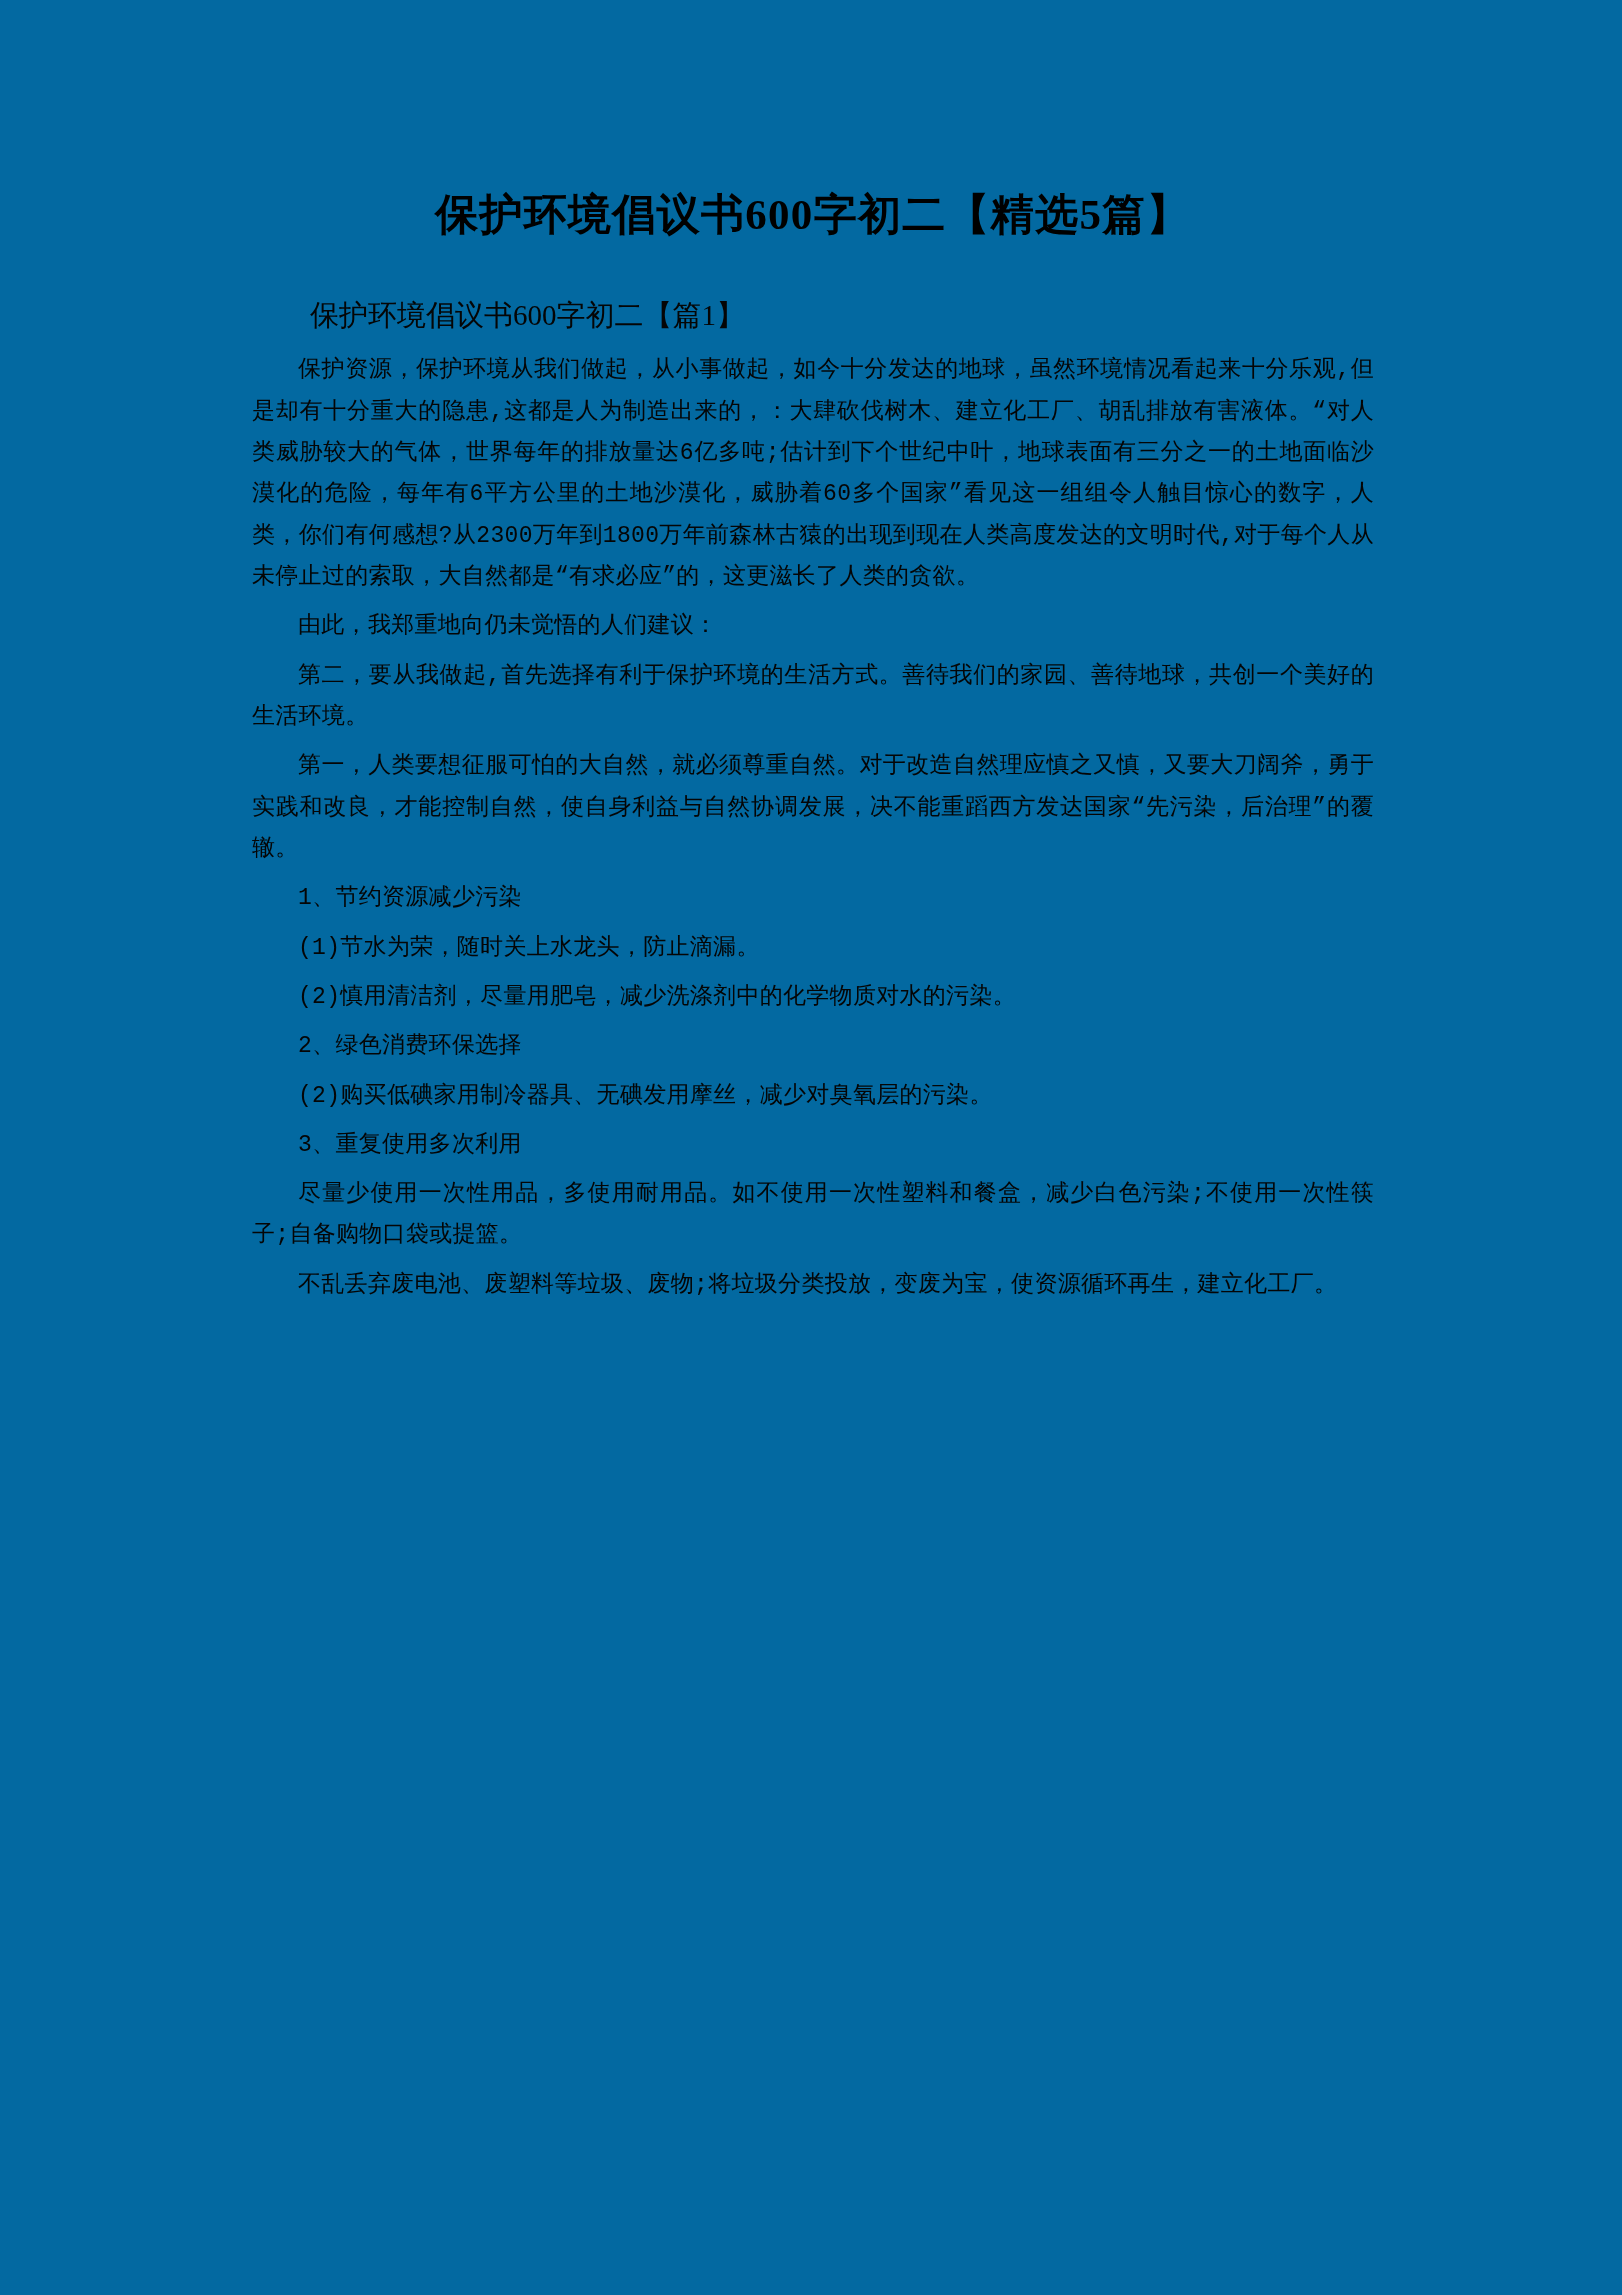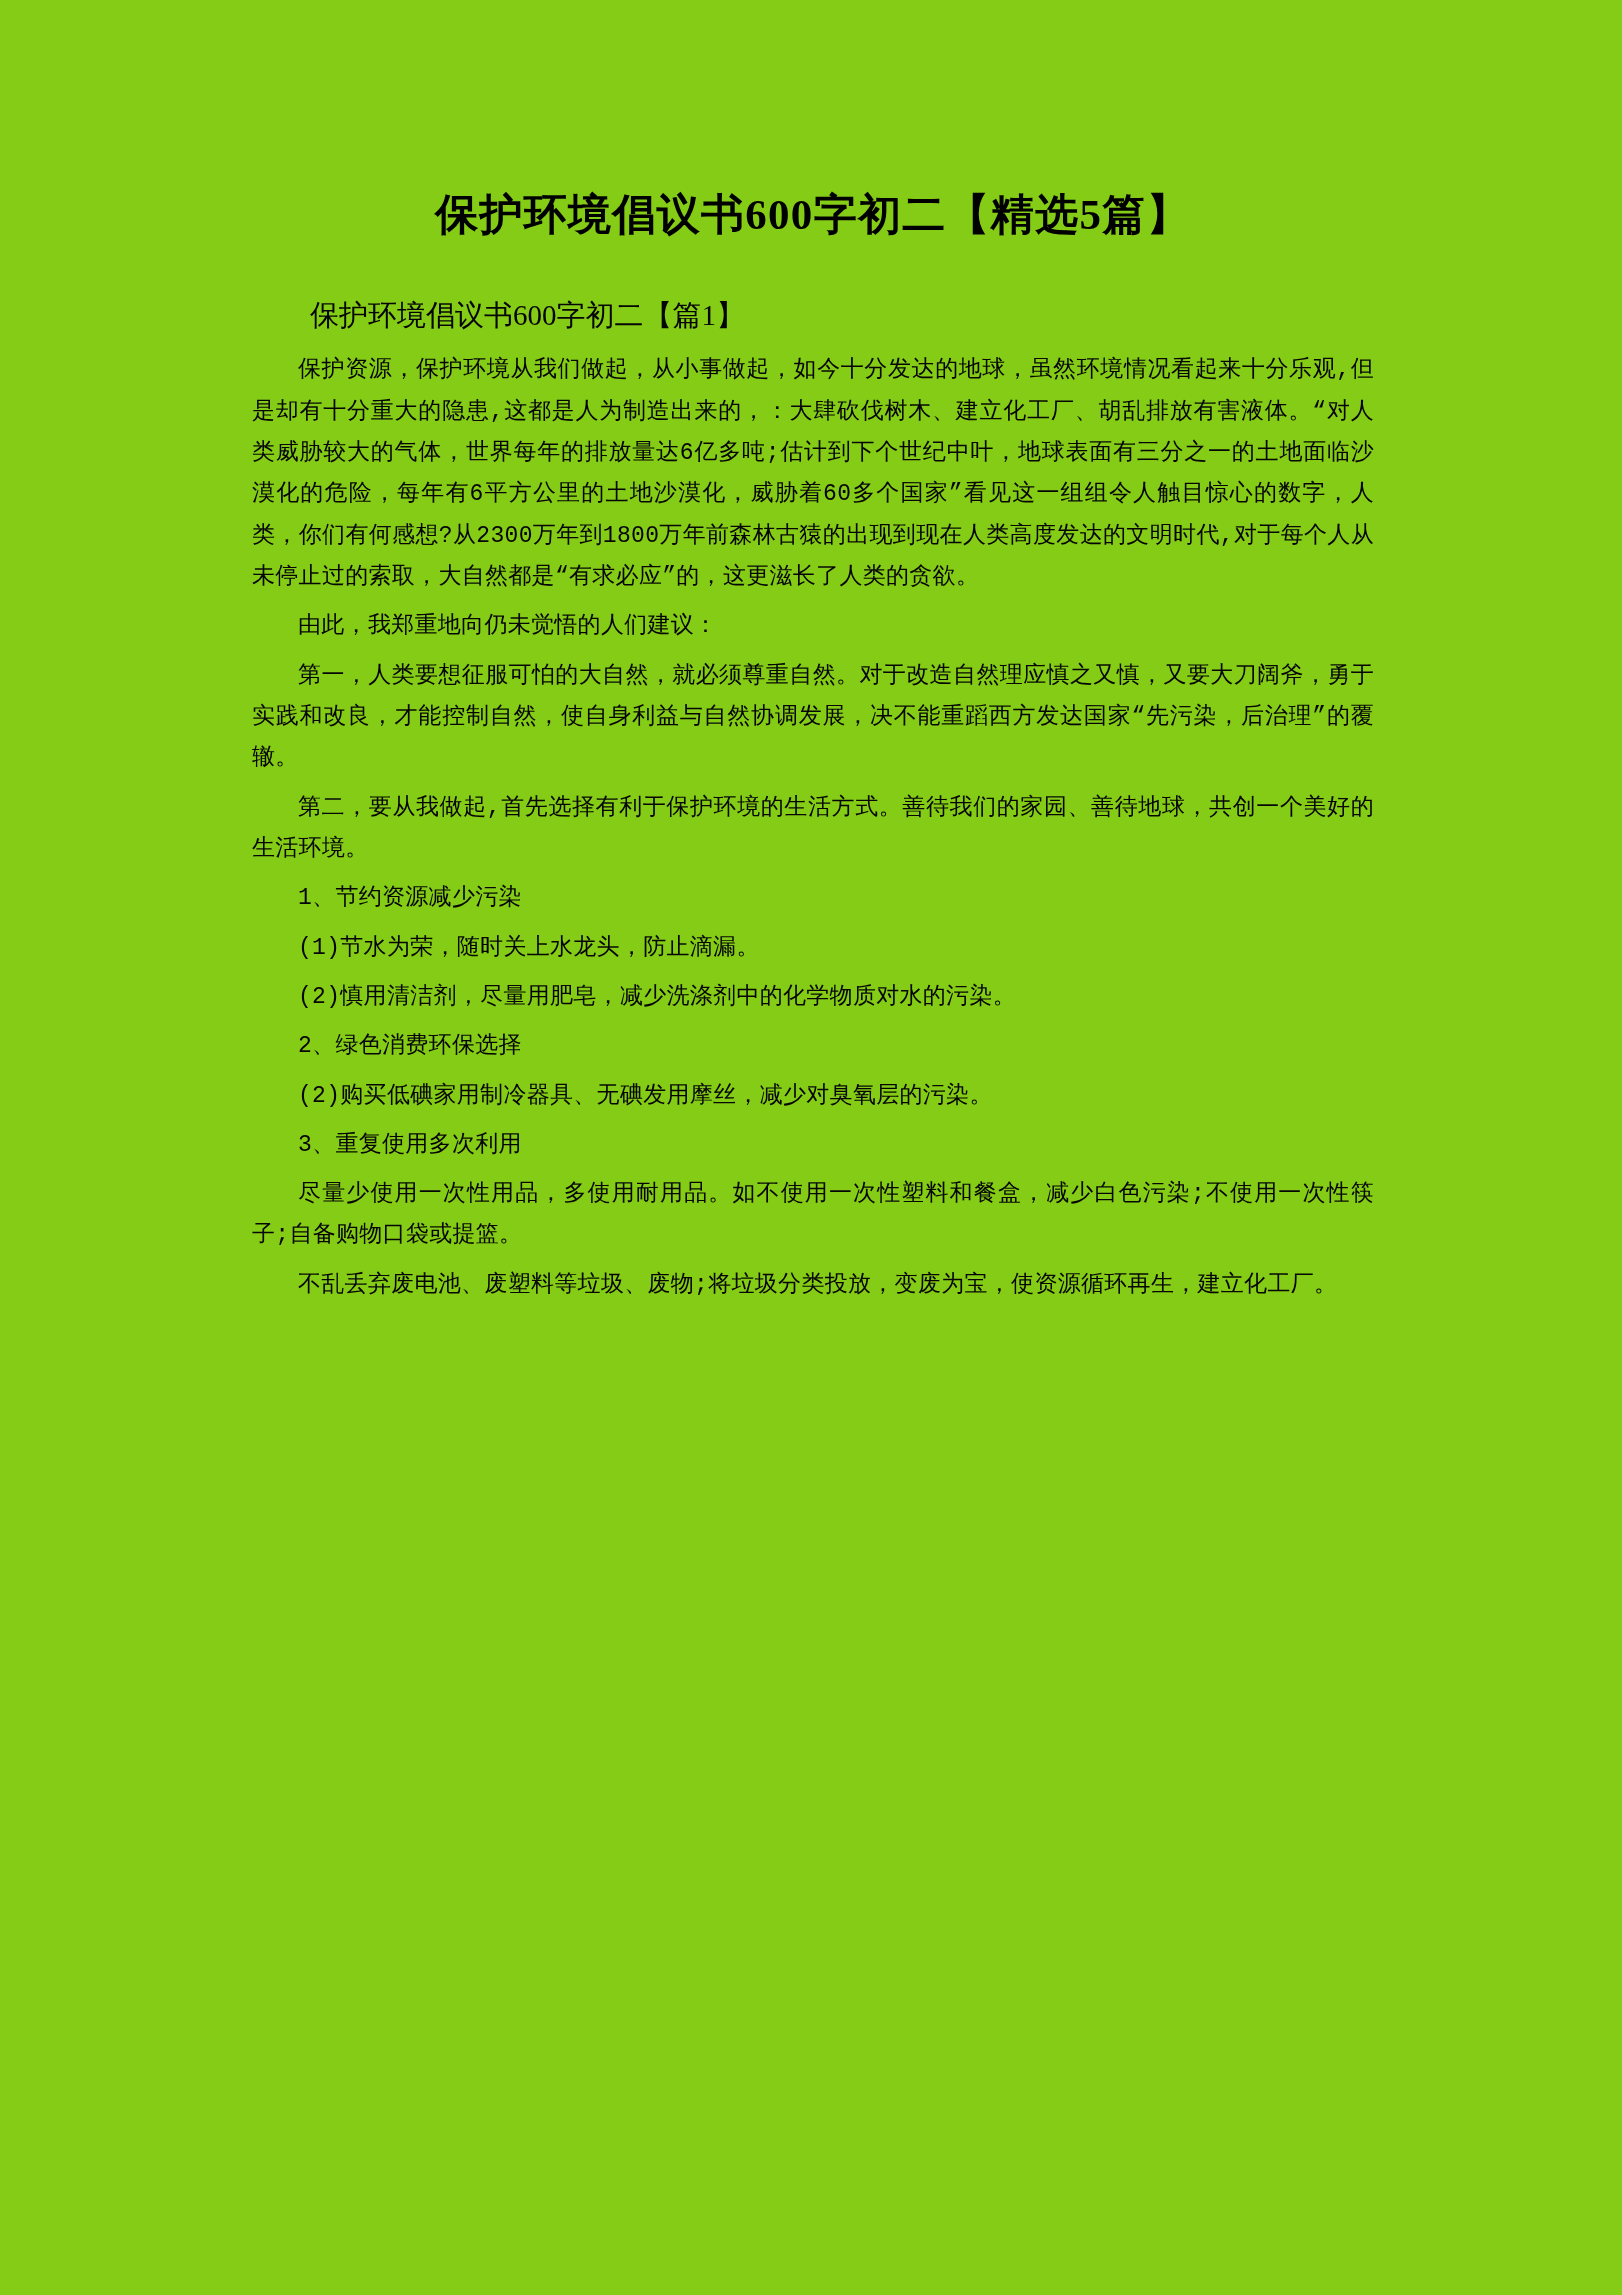--- a/index.html
+++ b/index.html
@@ -7,21 +7,21 @@
     padding: 0;
     background: #ffffff;
   }
   body {
     font-family: "Liberation Serif", "DejaVu Serif", serif;
   }
   .page {
     position: relative;
     width: 1623px;
     height: 2295px;
-    background: #84cc16;
+    background: #0369a1;
     box-sizing: border-box;
     overflow: hidden;
   }
   .page-inner {
     position: absolute;
     left: 252px;
     top: 0;
     width: 1122px;
   }
   .doc-title {
@@ -66,22 +66,22 @@
   <div class="page-inner">
 
     <h1 class="doc-title">保护环境倡议书600字初二【精选5篇】</h1>
 
     <div class="body-block">
 
       <p class="subtitle-line">保护环境倡议书600字初二【篇1】</p>
 
       <p class="para indent">保护资源，保护环境从我们做起，从小事做起，如今十分发达的地球，虽然环境情况看起来十分乐观,但是却有十分重大的隐患,这都是人为制造出来的，：大肆砍伐树木、建立化工厂、胡乱排放有害液体。“对人类威胁较大的气体，世界每年的排放量达6亿多吨;估计到下个世纪中叶，地球表面有三分之一的土地面临沙漠化的危险，每年有6平方公里的土地沙漠化，威胁着60多个国家”看见这一组组令人触目惊心的数字，人类，你们有何感想?从2300万年到1800万年前森林古猿的出现到现在人类高度发达的文明时代,对于每个人从未停止过的索取，大自然都是“有求必应”的，这更滋长了人类的贪欲。</p>
       <p class="para indent">由此，我郑重地向仍未觉悟的人们建议：</p>
+      <p class="para indent">第二，要从我做起,首先选择有利于保护环境的生活方式。善待我们的家园、善待地球，共创一个美好的生活环境。</p>
       <p class="para indent">第一，人类要想征服可怕的大自然，就必须尊重自然。对于改造自然理应慎之又慎，又要大刀阔斧，勇于实践和改良，才能控制自然，使自身利益与自然协调发展，决不能重蹈西方发达国家“先污染，后治理”的覆辙。</p>
-      <p class="para indent">第二，要从我做起,首先选择有利于保护环境的生活方式。善待我们的家园、善待地球，共创一个美好的生活环境。</p>
       <p class="para indent">1、节约资源减少污染</p>
       <p class="para indent">(1)节水为荣，随时关上水龙头，防止滴漏。</p>
       <p class="para indent">(2)慎用清洁剂，尽量用肥皂，减少洗涤剂中的化学物质对水的污染。</p>
       <p class="para indent">2、绿色消费环保选择</p>
       <p class="para indent">(2)购买低碘家用制冷器具、无碘发用摩丝，减少对臭氧层的污染。</p>
       <p class="para indent">3、重复使用多次利用</p>
       <p class="para indent">尽量少使用一次性用品，多使用耐用品。如不使用一次性塑料和餐盒，减少白色污染;不使用一次性筷子;自备购物口袋或提篮。</p>
       <p class="para indent">不乱丢弃废电池、废塑料等垃圾、废物;将垃圾分类投放，变废为宝，使资源循环再生，建立化工厂。</p>
 
     </div>

